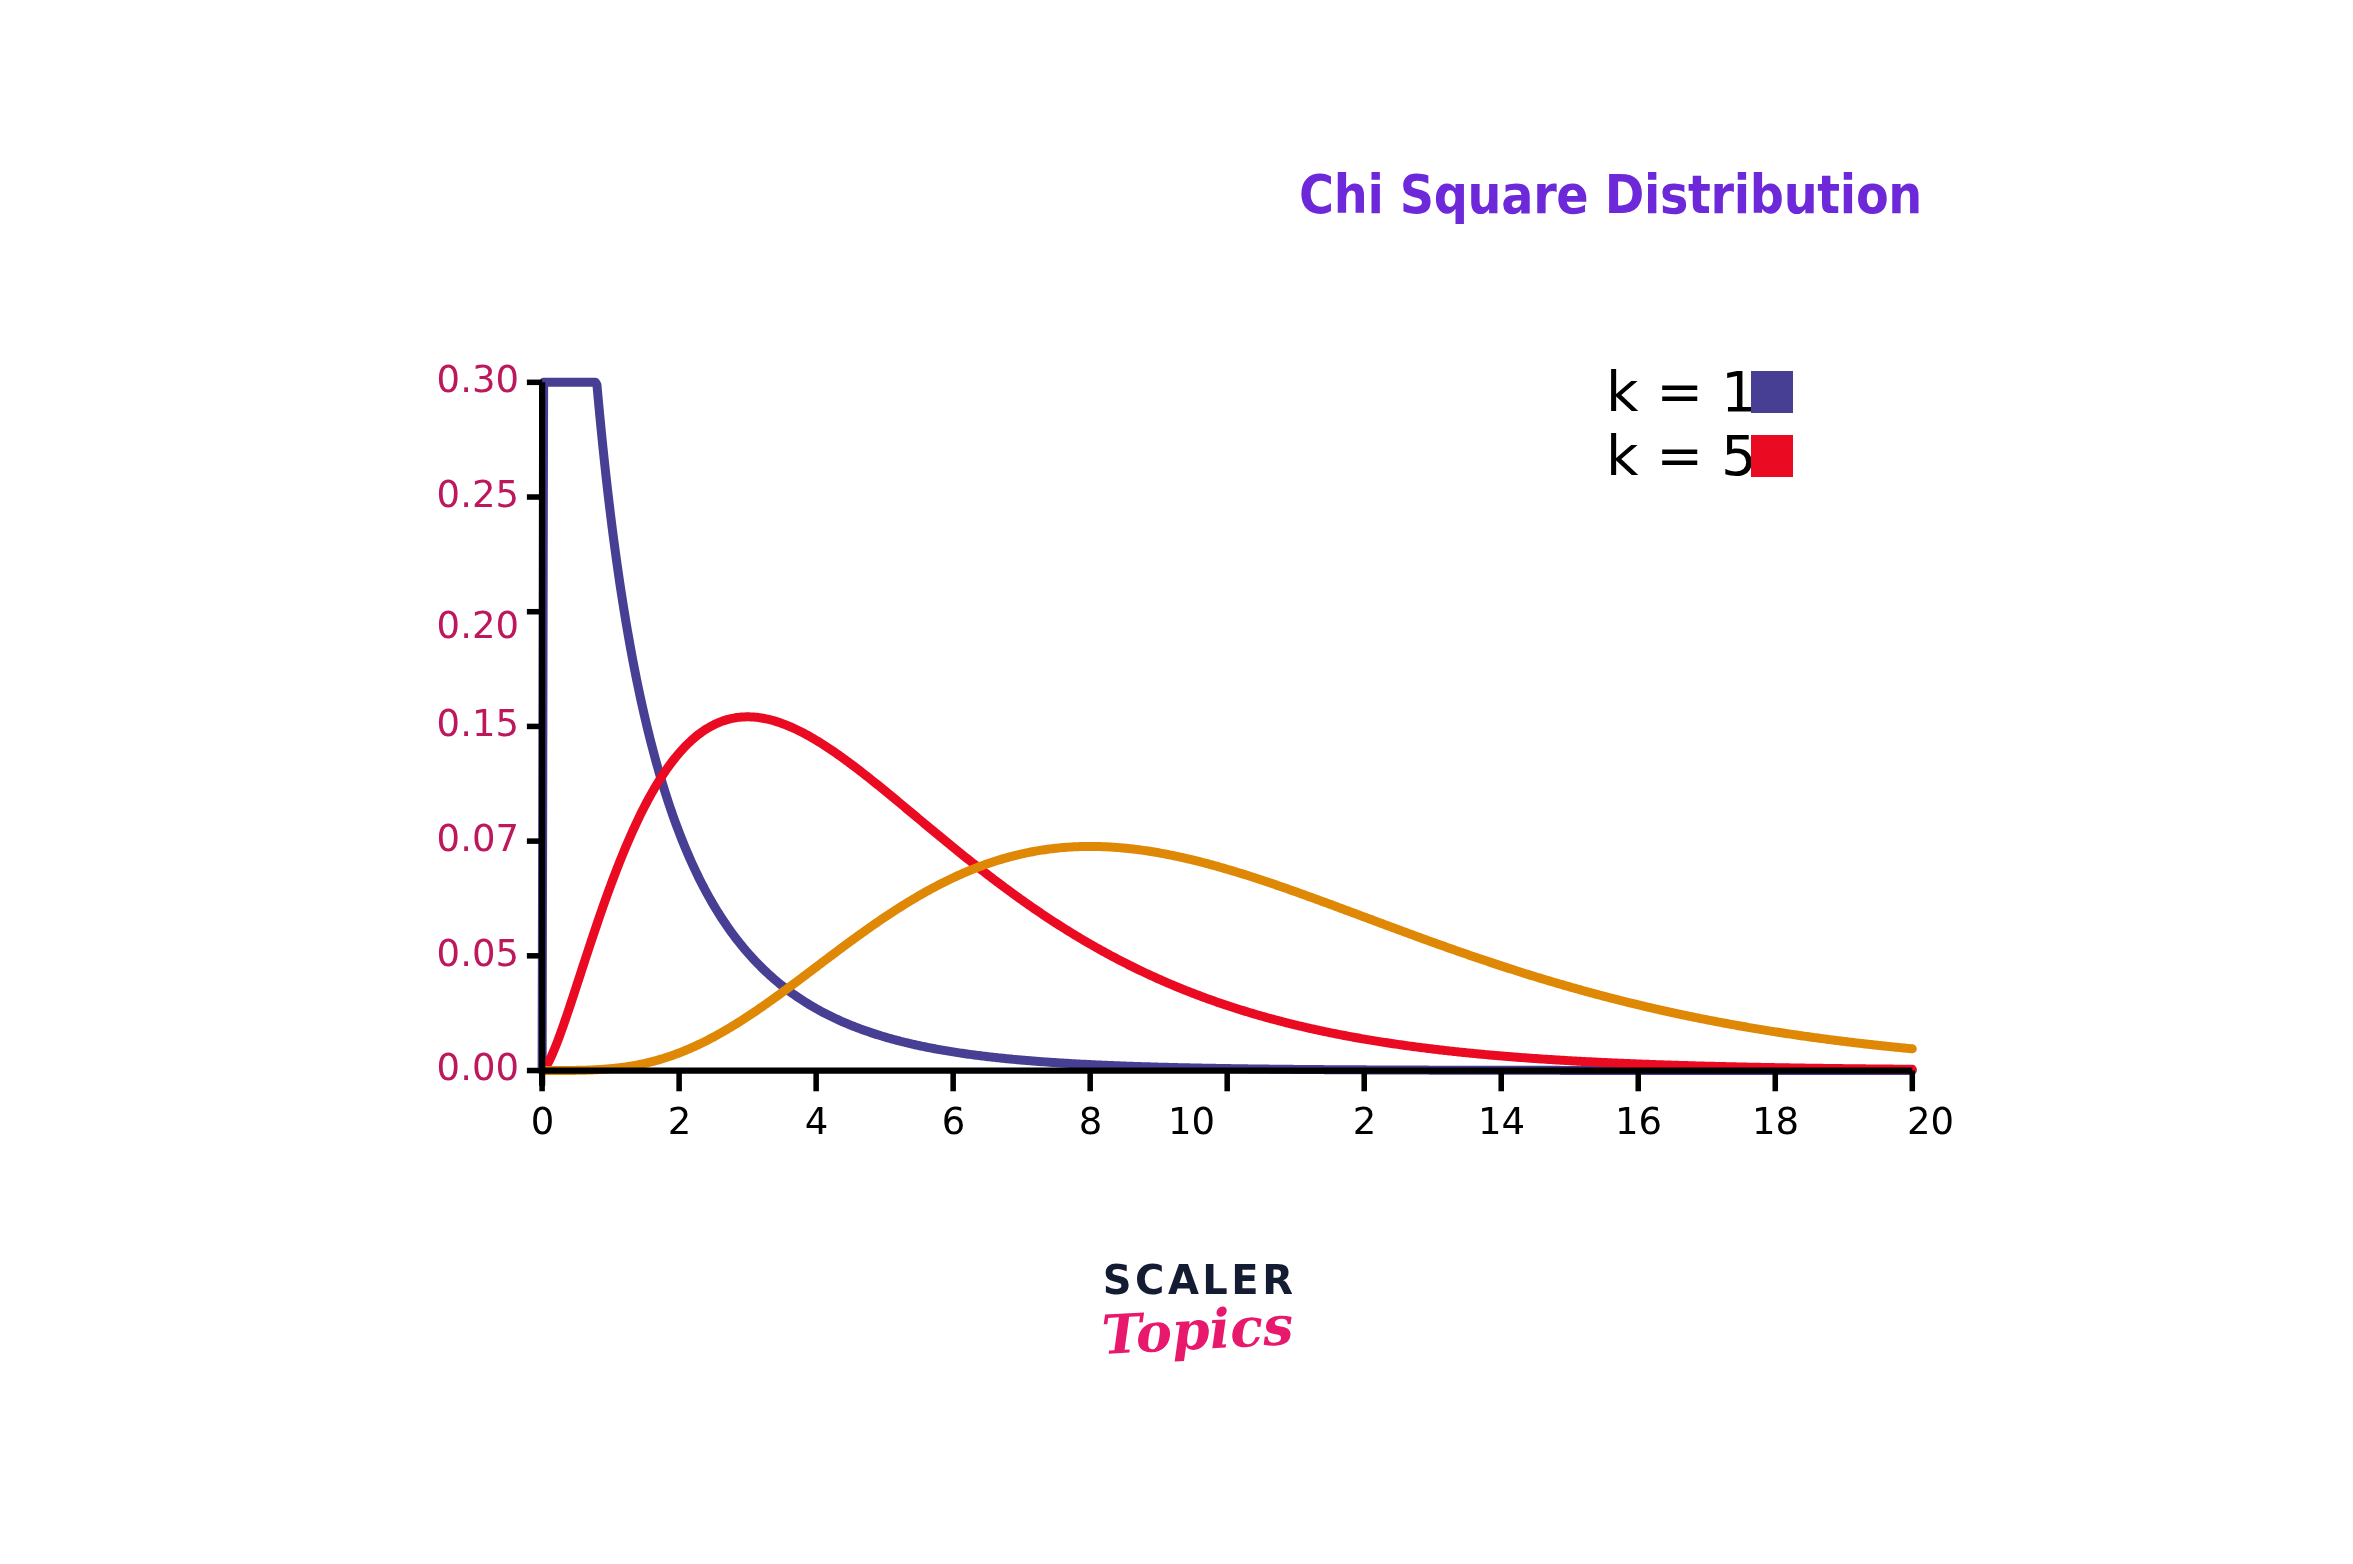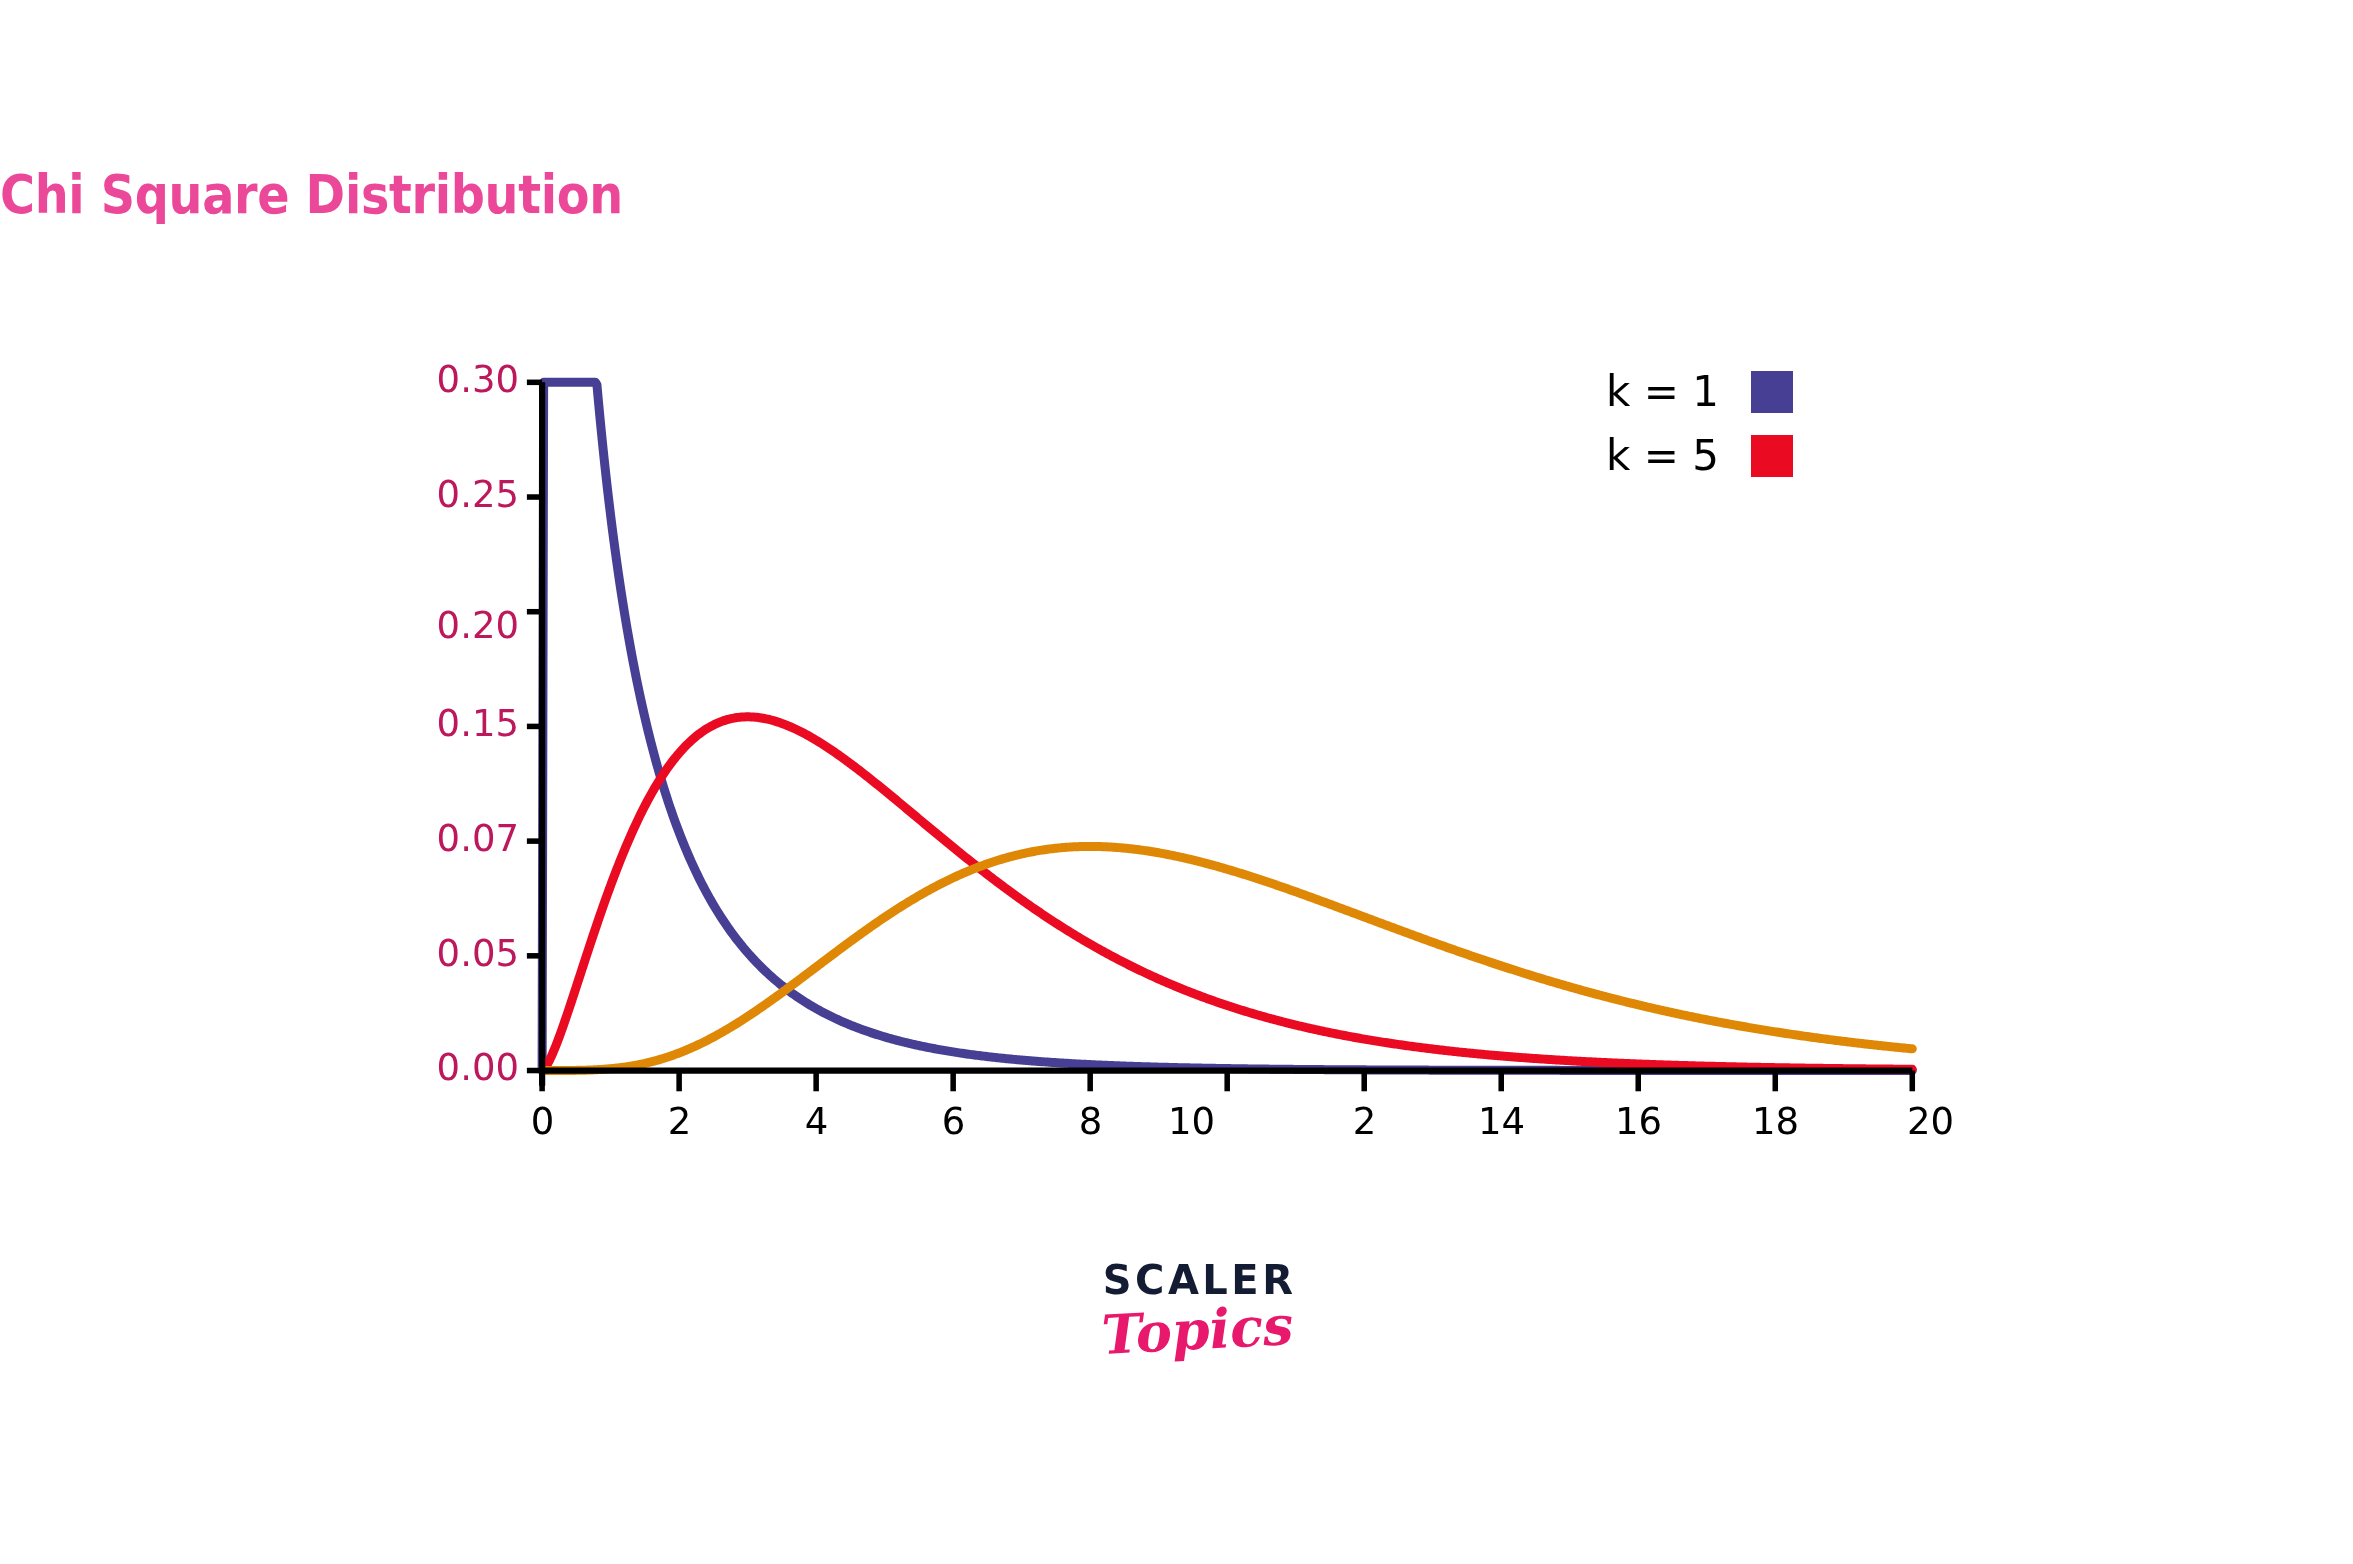--- a/index.html
+++ b/index.html
@@ -24,26 +24,26 @@
     height: 1565px;
   }
 
   
   #chart-title {
     position: absolute;
     left: 0;
     top: 240;
     top: 166px;
     width: 1922px;
-    text-align: left;
+    text-align: right;
     font-family: "DejaVu Sans Condensed", "Liberation Sans Narrow", "Liberation Sans", sans-serif;
     font-weight: bold;
     font-size: 53px;
     letter-spacing: -0.3px;
-    color: #ec4899;
+    color: #6d28d9;
     line-height: 1.1;
     white-space: nowrap;
   }
 
   
   #plot-wrap {
     position: absolute;
     left: 0;
     top: 0;
     width: 2354px;
@@ -83,21 +83,21 @@
     width: 249px;
   }
   .legend-row {
     position: relative;
     height: 64px;
     display: flex;
     align-items: center;
     justify-content: flex-start;
   }
   .legend-label {
-    font-size: 42px;
+    font-size: 56px;
     font-family: "DejaVu Sans", "Liberation Sans", sans-serif;
     color: #000000;
     white-space: nowrap;
     width: 145px;
     text-align: left;
     line-height: 1;
   }
   .legend-swatch {
     width: 42px;
     height: 42px;

